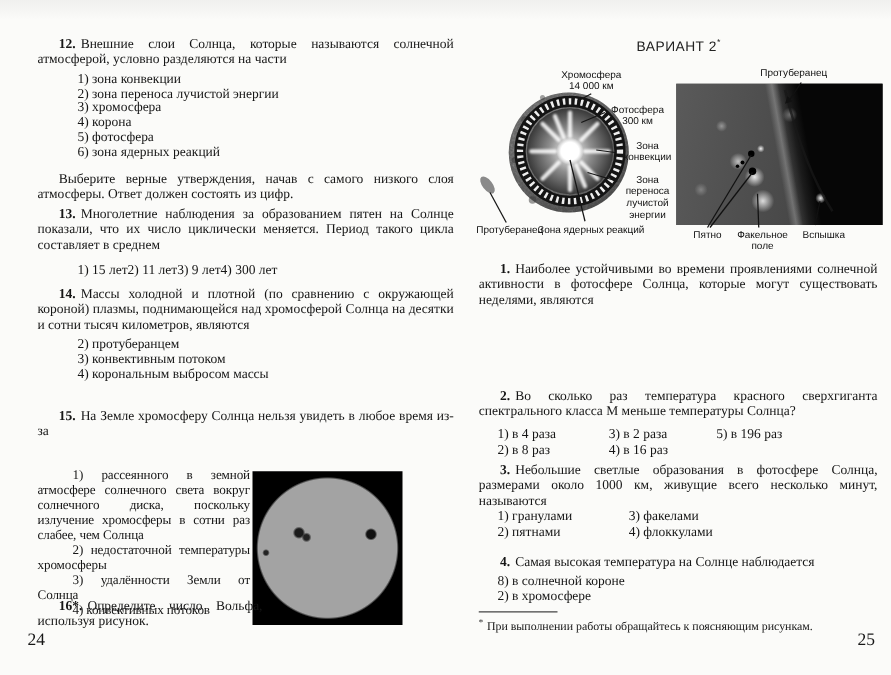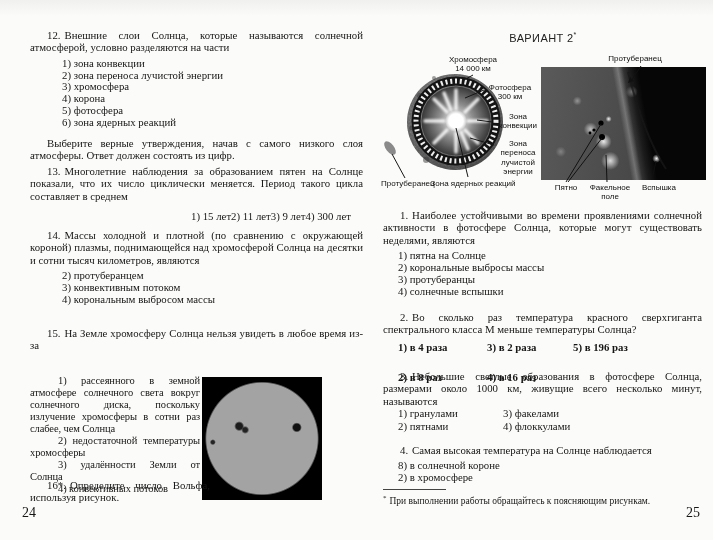--- a/index.html
+++ b/index.html
@@ -2,28 +2,28 @@
 <html><head>
 <meta charset="utf-8">
 <style>
   html,body{margin:0;padding:0;background:#e8e8e6;}
   #screen{position:relative;width:713px;height:540px;background:#fbfbf9;overflow:hidden;
           font-family:"Liberation Serif",serif;color:#161616;}
   #screen::before{content:"";position:absolute;left:0;top:0;right:0;height:16px;
           background:linear-gradient(180deg,#f0f0ee,rgba(251,251,249,0));pointer-events:none;}
   .abs{position:absolute;}
   .q{margin:0;font-size:10.8px;line-height:12.3px;text-align:justify;text-indent:17px;}
-  .qnum{font-weight:400;margin-right:4px;}
+  .qnum{font-weight:700;margin-right:4px;}
   .opts{margin-top:4px;}
   .opt{font-size:10.8px;line-height:11.9px;padding-left:32px;}
   .optwrap{font-size:10.5px;line-height:12px;text-indent:28px;text-align:justify;letter-spacing:-0.1px;}
-  .optrow{display:flex;margin-top:8px;padding-left:32px;padding-right:12px;justify-content:flex-end;
+  .optrow{display:flex;margin-top:8px;padding-left:32px;padding-right:12px;justify-content:flex-start;
           font-size:10.8px;}
-  .grid3{display:grid;grid-template-columns:89px 86px auto;row-gap:18px;margin-top:5px;padding-left:15px;
-          font-size:10.8px;line-height:12px;font-weight:bold;}
+  .grid3{display:grid;grid-template-columns:89px 86px auto;row-gap:1px;margin-top:5px;padding-left:15px;
+          font-size:10.8px;line-height:12px;}
   .grid2{display:grid;grid-template-columns:105px auto;row-gap:1px;margin-top:0;padding-left:15px;
           font-size:10.8px;line-height:12px;}
   .note{margin:0;font-size:10.8px;line-height:12.3px;text-align:justify;text-indent:17px;}
   .header{font-family:"Liberation Sans",sans-serif;font-size:11px;letter-spacing:.4px;text-align:center;color:#222;}
   .lbl{position:absolute;font-family:"Liberation Sans",sans-serif;font-size:8px;line-height:9.4px;
        text-align:center;color:#101010;}
   .pagenum{font-size:14px;}
   .fnote{font-size:9.5px;line-height:11px;}
   .rule{border-top:1px solid #444;height:0;}
   
@@ -208,26 +208,20 @@
     <polygon points="93,38 99,36 95,32" fill="#111"></polygon>
   </svg>
 
   <div class="lbl" style="left:598px;top:54px;width:74px">Протуберанец</div>
   <div class="lbl" style="left:545px;top:183px;width:42px">Пятно</div>
   <div class="lbl" style="left:584px;top:183px;width:52px">Факельное поле</div>
   <div class="lbl" style="left:635px;top:183px;width:48px">Вспышка</div>
 
   <div class="abs" style="left:383px;top:209px;width:319px">
     <p class="q"><b class="qnum">1.</b><span>Наиболее устойчивыми во времени проявлениями солнечной активности в фотосфере Солнца, которые могут существовать неделями, являются</span></p>
-    <div class="opts">
-      <div class="opt" style="padding-left:15px">1) пятна на Солнце</div>
-      <div class="opt" style="padding-left:15px">2) корональные выбросы массы</div>
-      <div class="opt" style="padding-left:15px">3) протуберанцы</div>
-      <div class="opt" style="padding-left:15px">4) солнечные вспышки</div>
-    </div>
   </div>
 
   <div class="abs" style="left:383px;top:311px;width:319px">
     <p class="q"><b class="qnum">2.</b><span>Во сколько раз температура красного сверхгиганта спектрального класса М меньше температуры Солнца?</span></p>
     <div class="grid3">
       <span>1) в 4 раза</span>
       <span>3) в 2 раза</span>
       <span>5) в 196 раз</span>
       <span>2) в 8 раз</span>
       <span>4) в 16 раз</span>

